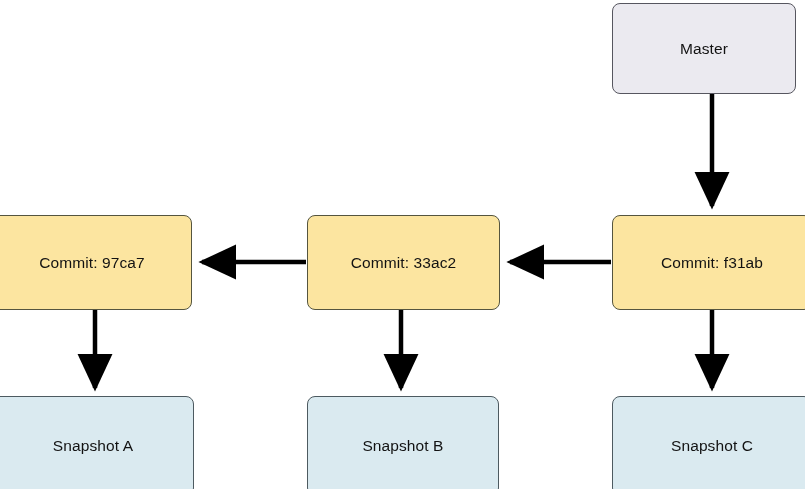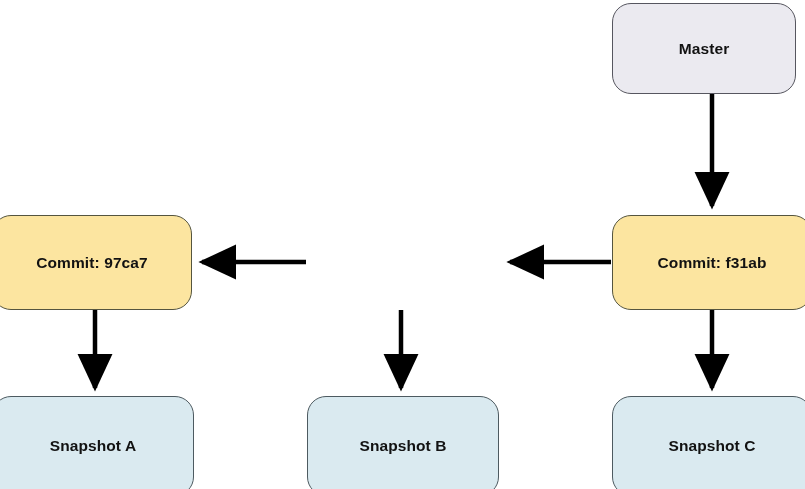--- a/index.html
+++ b/index.html
@@ -18,25 +18,25 @@
     position: absolute;
     left: 0;
     top: 0;
     width: 805px;
     height: 489px;
   }
   .node {
     position: absolute;
     box-sizing: border-box;
     border: 1.4px solid #4b4b55;
-    border-radius: 19px;
+    border-radius: 8px;
     display: flex;
     align-items: center;
     justify-content: center;
-    font-weight: bold;
+    font-weight: normal;
     font-size: 15.5px;
     color: #121212;
     letter-spacing: 0.1px;
     white-space: nowrap;
     box-shadow: 0 0 0 0 rgba(0,0,0,0);
   }
   .node-master {
     background: #ebeaf0;
     border-color: #56565f;
   }
@@ -102,20 +102,21 @@
 
     <g>
       <line x1="712" y1="310" x2="712" y2="388" stroke="#000000" stroke-width="4.5" marker-end="url(#arrowhead)"></line>
     </g>
   </svg>
 
   <div id="master" class="node node-master">Master</div>
 
   <div id="commit-97ca7" class="node node-commit">Commit: 97ca7</div>
 
+  <div id="commit-33ac2" class="node node-commit">Commit: 33ac2</div>
 
   <div id="commit-f31ab" class="node node-commit">Commit: f31ab</div>
 
   <div id="snapshot-a" class="node node-snapshot">Snapshot A</div>
 
   <div id="snapshot-b" class="node node-snapshot">Snapshot B</div>
 
   <div id="snapshot-c" class="node node-snapshot">Snapshot C</div>
 
 </div>

